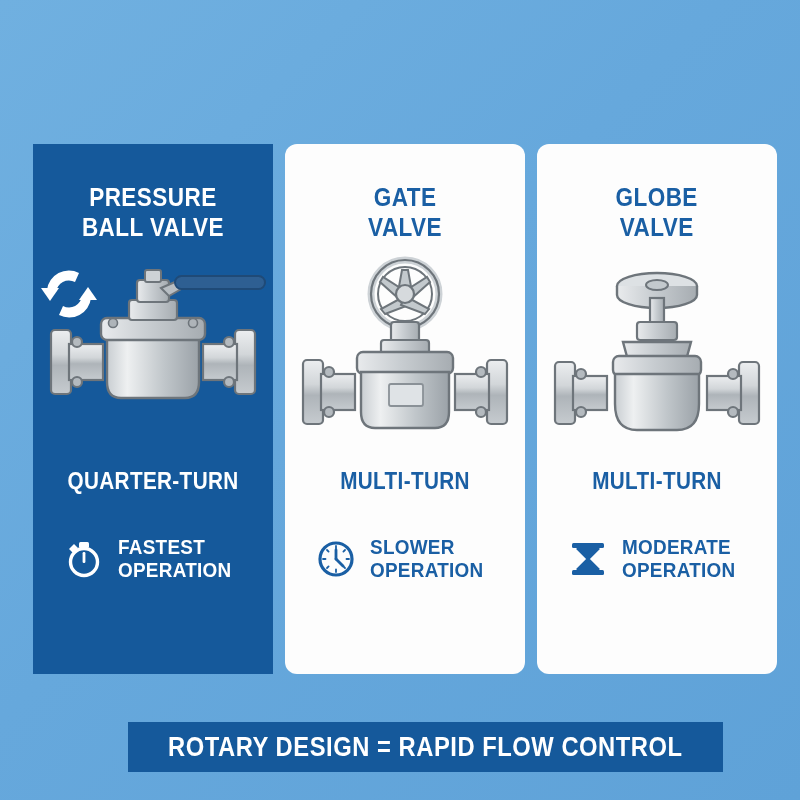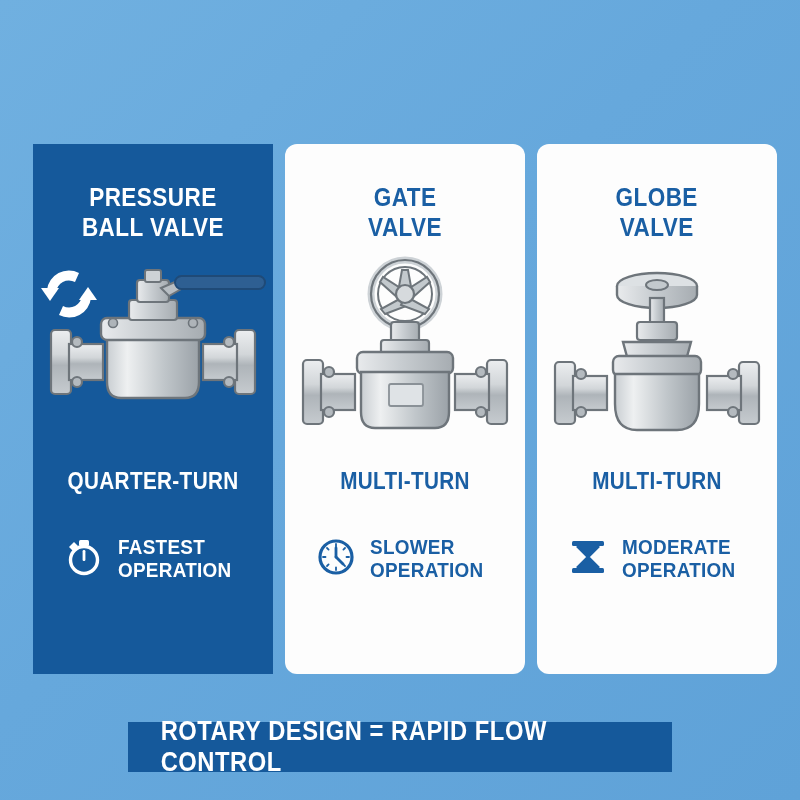--- a/index.html
+++ b/index.html
@@ -92,21 +92,21 @@
     font-weight: bold;
     letter-spacing: 0.4px;
     transform: scaleX(0.9);
   }
   .card.highlight .turn-label { color: #ffffff; }
   .card.plain .turn-label { color: #1a5fa4; }
 
   .speed-row {
     margin-top: 40px;
     display: flex;
-    align-items: flex-start;
+    align-items: flex-end;
     gap: 12px;
     padding: 0 18px;
   }
   .speed-icon { width: 44px; height: 44px; flex: 0 0 44px; }
   .speed-icon svg { display: block; width: 44px; height: 44px; }
   .speed-text {
     font-size: 21px;
     font-weight: bold;
     line-height: 23px;
     letter-spacing: 0.3px;
@@ -114,21 +114,21 @@
     transform-origin: left center;
   }
   .card.highlight .speed-text { color: #ffffff; }
   .card.plain .speed-text { color: #1a5fa4; }
 
   
   .footer {
     position: absolute;
     left: 128px;
     top: 722px;
-    width: 544px;
+    width: 595px;
     height: 50px;
     background: #15599b;
     display: flex;
     align-items: center;
     justify-content: center;
   }
   .footer-text {
     color: #ffffff;
     font-size: 27px;
     font-weight: bold;

